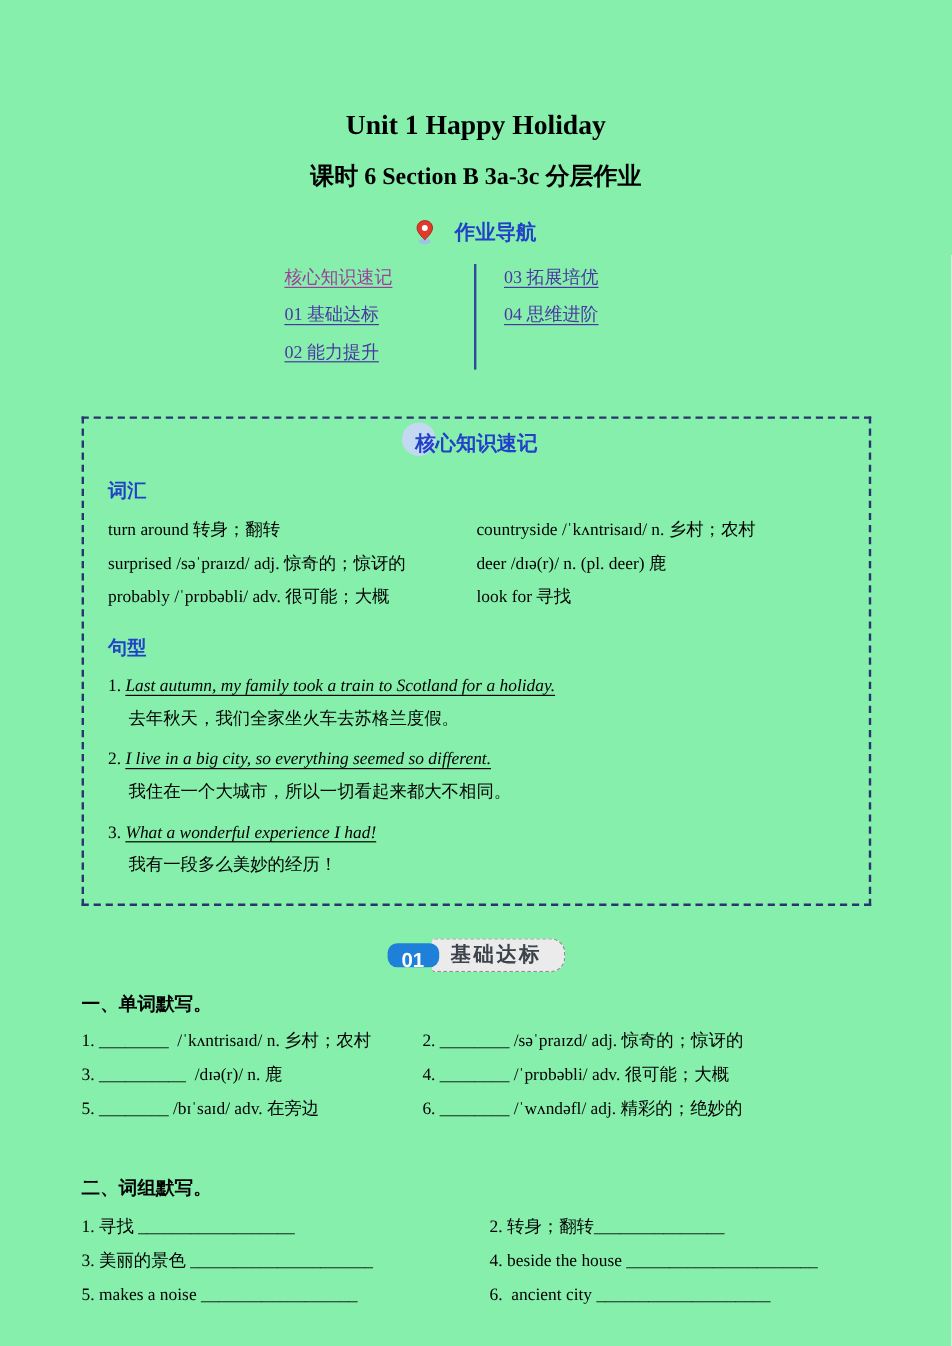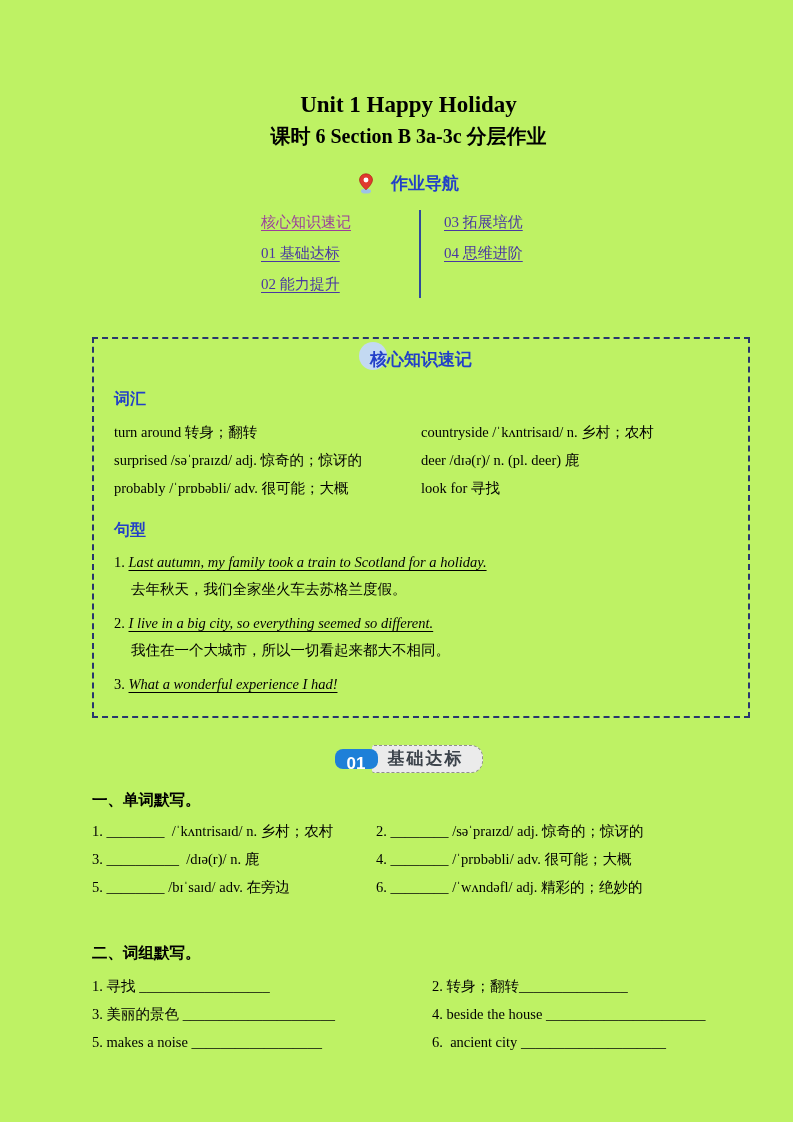--- a/index.html
+++ b/index.html
@@ -1,22 +1,22 @@
 <!DOCTYPE html>
 <html><head>
 <meta charset="utf-8">
 <style>
   * { margin:0; padding:0; box-sizing:border-box; }
   html,body { background:#ffffff; }
   .page {
-    width:793px; height:1122px; background:#bef264; position:relative;
-    font-family:"Liberation Serif", serif; color:#000; overflow:hidden;padding-left:24px;
+    width:793px; height:1122px; background:#86efac; position:relative;
+    font-family:"Liberation Serif", serif; color:#000; overflow:hidden;
   }
   .doc-title { padding-top:92px; text-align:center; font-size:23px; font-weight:bold; }
-  .doc-subtitle { margin-top:5px; text-align:center; font-size:20px; font-weight:bold; }
+  .doc-subtitle { margin-top:15px; text-align:center; font-size:20px; font-weight:bold; }
 
   .nav-header { margin-top:22px; display:flex; justify-content:center; align-items:center; gap:17px; }
   .nav-header .nav-title { font-family:"Liberation Sans", sans-serif; font-weight:bold; font-size:17px; color:#2240C8; }
 
   .nav-grid { display:flex; margin:12px 0 0 237px; }
   .nav-col { display:flex; flex-direction:column; }
   .nav-col.left { width:158px; }
   .nav-col.right { padding-left:23px; }
   .nav-link { font-size:15px; line-height:31px; text-decoration:underline; text-underline-offset:3px; cursor:pointer; }
   .nav-link.visited { color:#9C3E9C; }
@@ -111,20 +111,21 @@
         <span>1. </span><span class="en">Last autumn, my family took a train to Scotland for a holiday.</span>
       </div>
       <div class="sentence-zh">去年秋天，我们全家坐火车去苏格兰度假。</div>
       <div class="sentence-line">
         <span>2. </span><span class="en">I live in a big city, so everything seemed so different.</span>
       </div>
       <div class="sentence-zh">我住在一个大城市，所以一切看起来都大不相同。</div>
       <div class="sentence-line">
         <span>3. </span><span class="en">What a wonderful experience I had!</span>
       </div>
+      <div class="sentence-zh">我有一段多么美妙的经历！</div>
     </div>
   </div>
 
   <div class="badge-row">
     <span class="badge-num">01</span>
     <span class="badge-label">基础达标</span>
   </div>
 
   <div class="sec-title">一、单词默写。</div>
   <div class="items-grid words">

